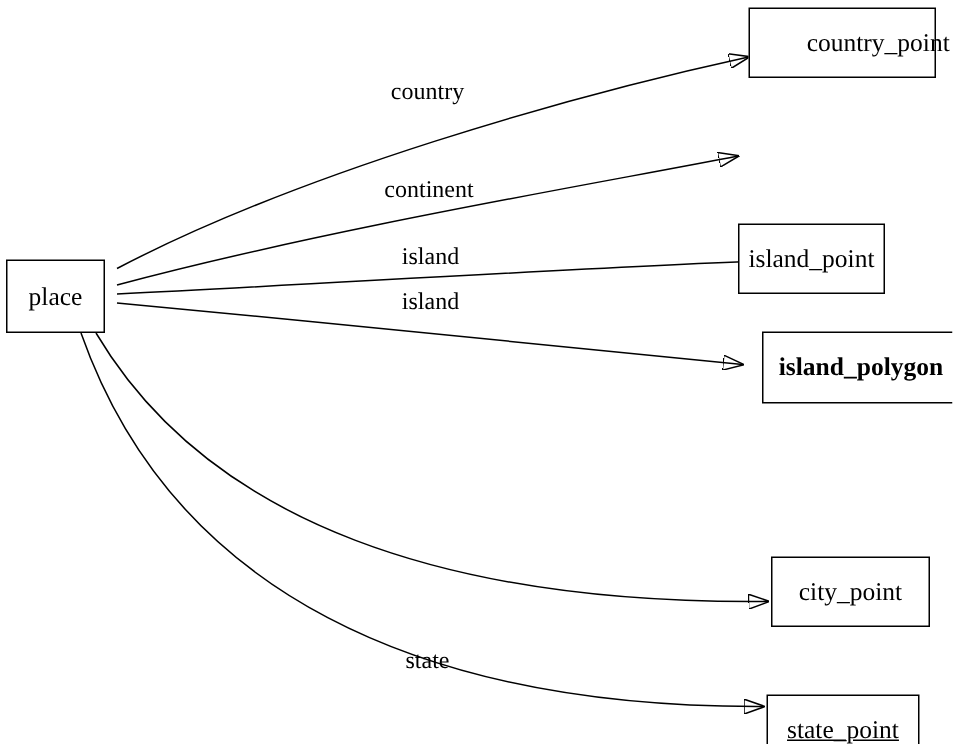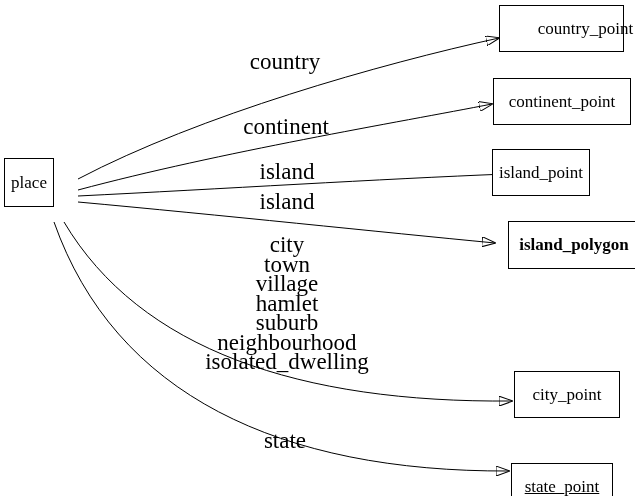--- a/index.html
+++ b/index.html
@@ -32,31 +32,31 @@
     position: absolute;
     box-sizing: border-box;
     border: 1px solid #000000;
     background: #ffffff;
     display: flex;
     align-items: center;
     justify-content: center;
     font-size: 17px;
     white-space: nowrap;
   }
-  #n-place           { left: 4px;   top: 158px; width: 50px;  height: 49px; }
+  #n-place           { left: 4px;   top: 173px; width: 66px;  height: 49px; }
   #n-country_point   { left: 499px; top: 5px;   width: 125px; height: 47px; padding-left: 48px; }
   #n-continent_point { left: 493px; top: 78px;  width: 138px; height: 47px; }
   #n-island_point    { left: 492px; top: 149px; width: 98px; height: 47px; }
   #n-island_polygon  { left: 508px; top: 221px; width: 132px; height: 48px; font-weight: bold; }
   #n-city_point      { left: 514px; top: 371px; width: 106px;  height: 47px; }
   #n-state_point     { left: 511px; top: 463px; width: 102px; height: 47px; text-decoration: underline; }
   .edge-label {
     position: absolute;
     transform: translate(-50%, -50%);
-    font-size: 23px;
+    font-size: 16px;
     line-height: 19.5px;
     text-align: center;
     white-space: pre-line;
   }
   #el-country   { left: 285px; top: 62px; }
   #el-continent { left: 286px; top: 127px; font-family: Liberation Serif, serif; }
   #el-island1   { left: 287px; top: 172px; }
   #el-island2   { left: 287px; top: 202px; }
   #el-city      { left: 287px; top: 303px; }
   #el-state     { left: 285px; top: 421px; margin-top: 20px; }
@@ -75,32 +75,24 @@
     <path d="M 78,179 C 200,115 380,64 499,38" marker-end="url(#arrow)"></path>
     <path d="M 78,190 C 220,152 400,122 492,104" marker-end="url(#arrow)"></path>
     <path d="M 78,196 C 220,189 380,179 506,174" marker-end="url(#arrow)"></path>
     <path d="M 78,202 C 220,215 380,232 495,243" marker-end="url(#arrow)"></path>
     <path d="M 64,222 C 140,350 300,403 512,401" marker-end="url(#arrow)"></path>
     <path d="M 54,222 C 115,395 280,472 509,471" marker-end="url(#arrow)"></path>
   </svg>
 
   <div class="node" id="n-place">place</div>
   <div class="node" id="n-country_point">country_point</div>
-  <div class="node" id="n-continent_point">continent_point</div>
   <div class="node" id="n-island_point">island_point</div>
   <div class="node" id="n-island_polygon">island_polygon</div>
   <div class="node" id="n-city_point">city_point</div>
   <div class="node" id="n-state_point">state_point</div>
 
   <div class="edge-label" id="el-country">country</div>
   <div class="edge-label" id="el-continent">continent</div>
   <div class="edge-label" id="el-island1">island</div>
   <div class="edge-label" id="el-island2">island</div>
-  <div class="edge-label" id="el-city">city
-town
-village
-hamlet
-suburb
-neighbourhood
-isolated_dwelling</div>
   <div class="edge-label" id="el-state">state</div>
 
 </div>
 
 </body></html>

